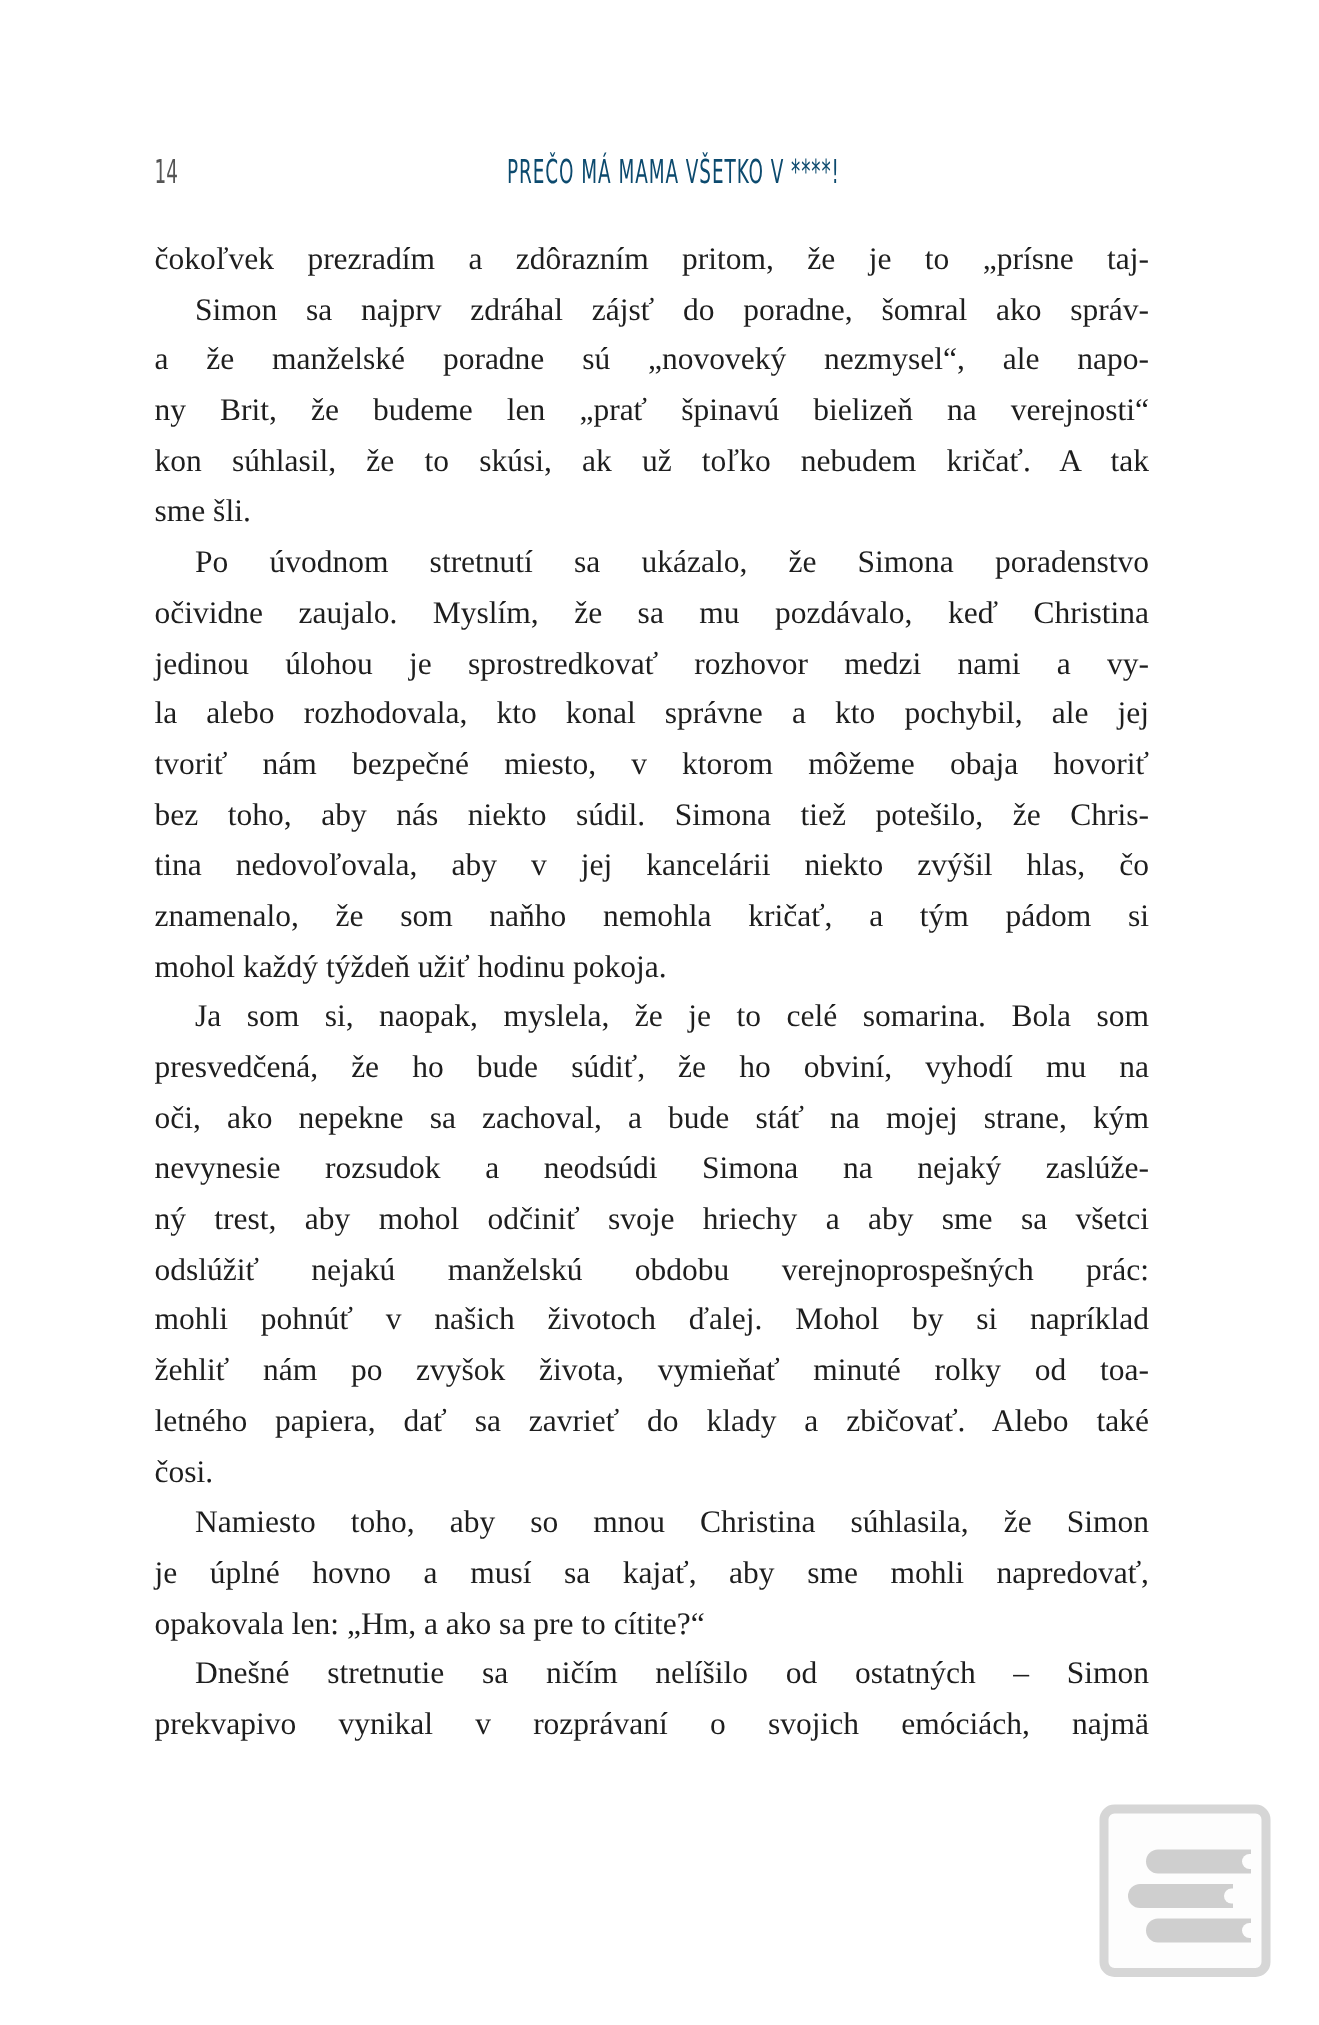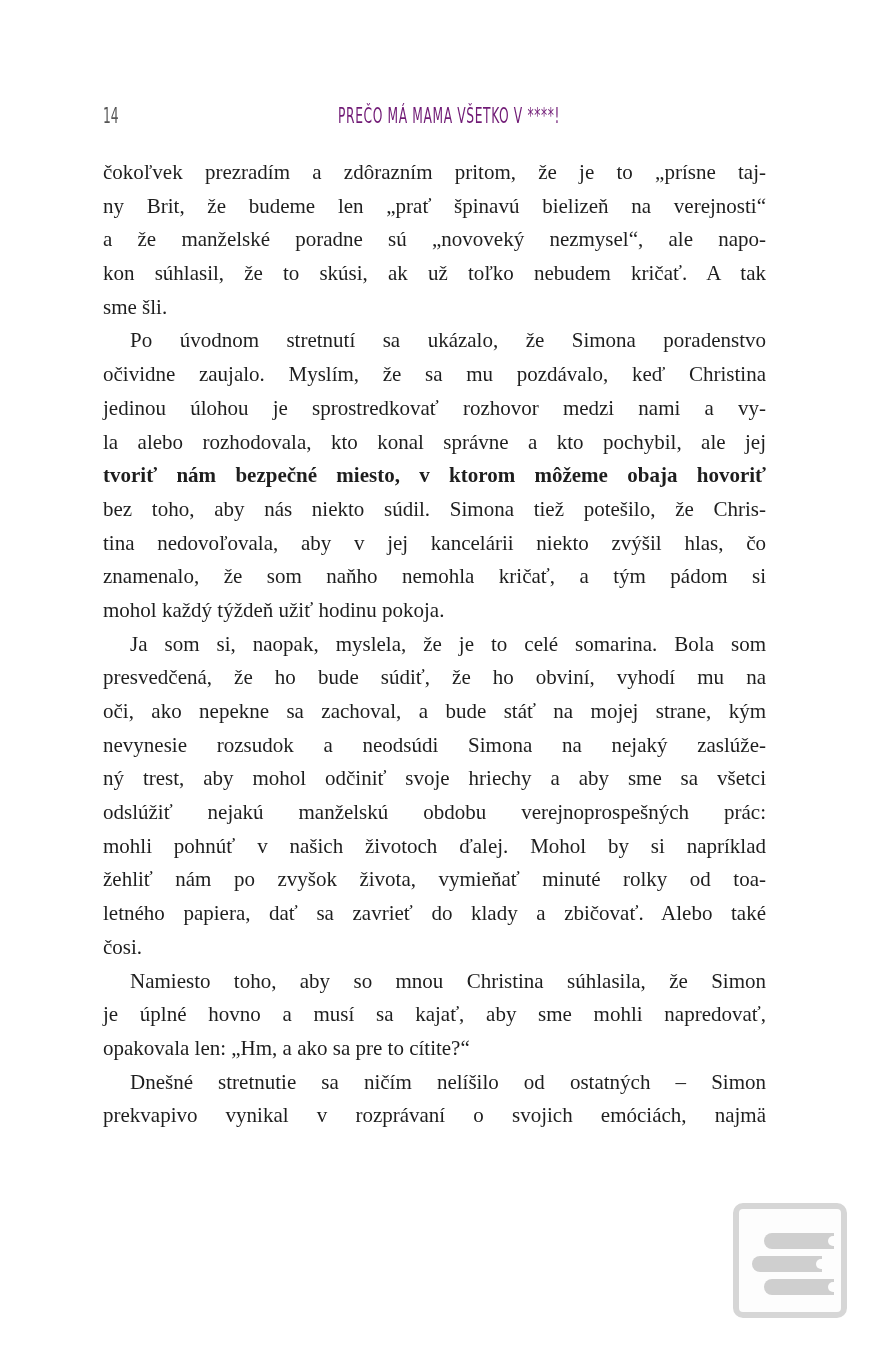--- a/index.html
+++ b/index.html
@@ -12,21 +12,21 @@
   }
   .page-number {
     position: absolute; left: 0; top: 0;
     font-family: "DejaVu Sans Condensed", "Liberation Sans Narrow", "Liberation Sans", sans-serif;
     font-size: 22px; color: #555; letter-spacing: 0px;
     transform: scaleX(0.62); transform-origin: left top;
   }
   .running-title {
     position: absolute; left: 0; right: 0; top: 0; text-align: center;
     font-family: "DejaVu Sans Condensed", "Liberation Sans Narrow", "Liberation Sans", sans-serif;
-    font-size: 22px; color: #701a75; letter-spacing: 1px;
+    font-size: 22px; color: #0c4a6e; letter-spacing: 1px;
   }
   .running-title span { display: inline-block; transform: scaleX(0.62); transform-origin: center top; white-space: nowrap; margin-left: 30px; }
   .text-block {
     position: absolute; top: 156px; left: 103px; width: 663px;
     font-size: 21px; line-height: 33.7px;
   }
   .line {
     display: block; white-space: nowrap; text-align: justify; text-align-last: justify;
     height: 33.7px; overflow: visible;
   }
@@ -47,29 +47,30 @@
 </head>
 <body>
 
 <div class="running-head">
   <div class="page-number">14</div>
   <div class="running-title"><span>PREČO MÁ MAMA VŠETKO V ****!</span></div>
 </div>
 
 <div class="text-block" id="text-block">
     <span class="line" style="white-space: nowrap; display: block; word-spacing: 7.33333px;">čokoľvek prezradím a zdôrazním pritom, že je to „prísne taj-</span>
+    <span class="line indent" style="white-space: nowrap; display: block; word-spacing: 4.22222px;">Simon sa najprv zdráhal zájsť do poradne, šomral ako správ-</span>
+    <span class="line" style="white-space: nowrap; display: block; word-spacing: 9.25px;">a že manželské poradne sú „novoveký nezmysel“, ale napo-</span>
     <span class="line" style="white-space: nowrap; display: block; word-spacing: 7.88889px;">ny Brit, že budeme len „prať špinavú bielizeň na verejnosti“</span>
-    <span class="line" style="white-space: nowrap; display: block; word-spacing: 9.25px;">a že manželské poradne sú „novoveký nezmysel“, ale napo-</span>
     <span class="line" style="white-space: nowrap; display: block; word-spacing: 7.09091px;">kon súhlasil, že to skúsi, ak už toľko nebudem kričať. A tak</span>
     <span class="line last">sme šli.</span>
     <span class="line indent" style="white-space: nowrap; display: block; word-spacing: 10.4286px;">Po úvodnom stretnutí sa ukázalo, že Simona poradenstvo</span>
     <span class="line" style="white-space: nowrap; display: block; word-spacing: 7.375px;">očividne zaujalo. Myslím, že sa mu pozdávalo, keď Christina</span>
     <span class="line" style="white-space: nowrap; display: block; word-spacing: 8px;">jedinou úlohou je sprostredkovať rozhovor medzi nami a vy-</span>
     <span class="line" style="white-space: nowrap; display: block; word-spacing: 5.2px;">la alebo rozhodovala, kto konal správne a kto pochybil, ale jej</span>
-    <span class="line" style="white-space: nowrap; display: block; word-spacing: 7.125px; font-weight: bold;">tvoriť nám bezpečné miesto, v ktorom môžeme obaja hovoriť</span>
+    <span class="line" style="white-space: nowrap; display: block; word-spacing: 7.125px;">tvoriť nám bezpečné miesto, v ktorom môžeme obaja hovoriť</span>
     <span class="line" style="white-space: nowrap; display: block; word-spacing: 5.6px;">bez toho, aby nás niekto súdil. Simona tiež potešilo, že Chris-</span>
     <span class="line" style="white-space: nowrap; display: block; word-spacing: 7.77778px;">tina nedovoľovala, aby v jej kancelárii niekto zvýšil hlas, čo</span>
     <span class="line" style="white-space: nowrap; display: block; word-spacing: 9.88889px;">znamenalo, že som naňho nemohla kričať, a tým pádom si</span>
     <span class="line last">mohol každý týždeň užiť hodinu pokoja.</span>
     <span class="line indent" style="white-space: nowrap; display: block; word-spacing: 3.81818px;">Ja som si, naopak, myslela, že je to celé somarina. Bola som</span>
     <span class="line" style="white-space: nowrap; display: block; word-spacing: 8.4px;">presvedčená, že ho bude súdiť, že ho obviní, vyhodí mu na</span>
     <span class="line" style="white-space: nowrap; display: block; word-spacing: 3.90909px;">oči, ako nepekne sa zachoval, a bude stáť na mojej strane, kým</span>
     <span class="line" style="white-space: nowrap; display: block; word-spacing: 12.4286px;">nevynesie rozsudok a neodsúdi Simona na nejaký zaslúže-</span>
     <span class="line" style="white-space: nowrap; display: block; word-spacing: 5.63636px;">ný trest, aby mohol odčiniť svoje hriechy a aby sme sa všetci</span>
     <span class="line" style="white-space: nowrap; display: block; word-spacing: 12px;">odslúžiť nejakú manželskú obdobu verejnoprospešných prác:</span>

